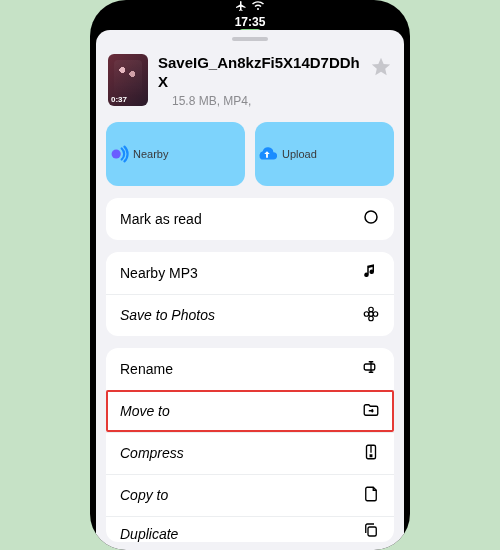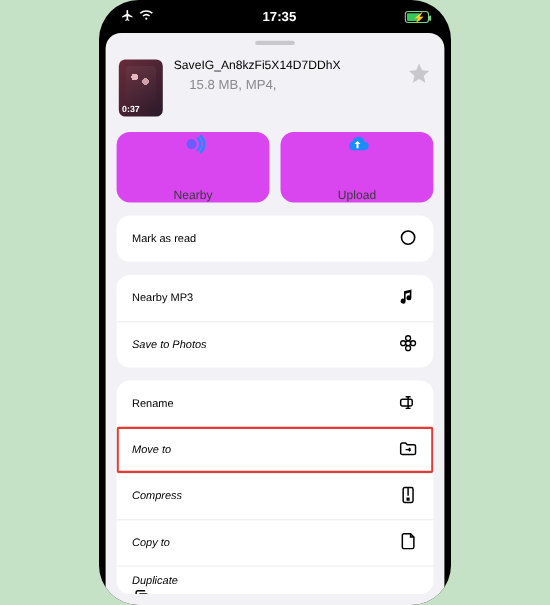--- a/index.html
+++ b/index.html
@@ -3,21 +3,21 @@
 <meta charset="utf-8">
 <style>
   * { margin: 0; padding: 0; box-sizing: border-box; font-family: -apple-system, "Helvetica Neue", Arial, sans-serif; }
   body { background: #c6e2c6; display: flex; justify-content: center; }
   .phone {
     width: 320px; height: 550px; background: #000; border-radius: 36px;
     margin-top: 0; overflow: hidden; position: relative;
   }
   .status-bar {
     height: 30px; display: flex; align-items: center; justify-content: space-between;
-    padding: 0 20px; color: #fff; font-size: 12px; font-weight: 600;
+    padding: 0 20px; color: #fff; font-size: 12px; font-weight: 600; flex-direction: column;
   }
   .status-left, .status-right { display: flex; align-items: center; gap: 4px; }
   .sheet {
     position: absolute; top: 30px; left: 6px; right: 6px; bottom: 0;
     background: #f2f2f6; border-top-left-radius: 14px; border-top-right-radius: 14px;
     overflow: hidden;
   }
   .grabber { width: 36px; height: 4px; background: #c7c7cc; border-radius: 2px; margin: 7px auto 5px; }
   .header { display: flex; padding: 8px 12px 14px; align-items: flex-start; gap: 10px; }
   .thumb {
@@ -28,34 +28,34 @@
     content:""; position:absolute; inset:6px; background:
       radial-gradient(circle at 30% 25%, #e6b8c0 0 3px, transparent 3px),
       radial-gradient(circle at 65% 35%, #d0a0a8 0 3px, transparent 3px),
       linear-gradient(180deg, rgba(255,255,255,.05), transparent);
     border-radius:4px;
   }
   .duration {
     position: absolute; bottom: 2px; left: 3px; color: #fff; font-size: 8px; font-weight: 600;
   }
   .meta { flex: 1; min-width: 0; }
-  .fname { font-size: 11px; font-weight: 400; color: #000; line-height: 1.25; word-break: break-all; }
+  .fname { font-size: 15px; font-weight: 700; color: #000; line-height: 1.25; word-break: break-all; }
   .finfo { font-size: 12px; color: #8a8a8e; margin-top: 2px; margin-left: 14px; }
   .star { width: 22px; height: 22px; color: #c7c7cc; flex-shrink: 0; margin-top: 2px; }
   .actions-row { display: flex; gap: 10px; padding: 0 10px 12px; }
   .action-card {
-    flex: 1; background: #d946ef; border-radius: 12px; height: 64px;
-    display: flex; flex-direction: column; align-items: center; justify-content: space-between; gap: 3px;
+    flex: 1; background: #7dd3fc; border-radius: 12px; height: 64px;
+    display: flex; flex-direction: row; align-items: center; justify-content: flex-start; gap: 3px;
   }
   .action-icon { width: 24px; height: 22px; display:flex; align-items:center; justify-content:center; }
   .action-label { font-size: 11px; color: #3a3a3c; }
   .group { margin: 0 10px 12px; background: #fff; border-radius: 12px; overflow: hidden; }
   .row {
     height: 42px; display: flex; align-items: center; justify-content: space-between;
-    padding: 0 14px; font-size: 10px; color: #000;
+    padding: 0 14px; font-size: 14px; color: #000;
   }
   .row + .row { border-top: 1px solid #eceef0; font-style: italic; }
   .row svg { width: 18px; height: 18px; }
   .highlight { position:absolute; border: 2px solid #e53935; border-radius: 2px; pointer-events:none; }
   .battery {
     width: 22px; height: 11px; border: 1px solid #7fd27f; border-radius: 3px; position: relative;
     display: inline-block;
   }
   .battery::after { content:""; position:absolute; right:-3px; top:3px; width:2px; height:5px; background:#7fd27f; border-radius:1px; }
   .battery-fill { position:absolute; left:1px; top:1px; bottom:1px; width:60%; background:#34c759; border-radius:1px; }
@@ -179,21 +179,21 @@
               <path d="M12 3v10m-1 3h2v2h-2z"></path>
             </svg></span>
       </div>
       <div class="row">
         <span>Copy to</span>
         <span><svg viewBox="0 0 24 24" fill="none" stroke="#000" stroke-width="1.8">
               <path d="M7 3h8l4 4v12a2 2 0 0 1-2 2H7a2 2 0 0 1-2-2V5a2 2 0 0 1 2-2z"></path>
               <path d="M15 3v4h4"></path>
             </svg></span>
       </div>
-      <div class="row" style="height:26px; align-items:flex-start; padding-top:8px;flex-direction:column;">
+      <div class="row" style="height:26px; align-items:flex-end; padding-top:8px;">
         <span>Duplicate</span>
         <span><svg viewBox="0 0 24 24" fill="none" stroke="#000" stroke-width="1.8">
               <rect x="8" y="8" width="11" height="12" rx="2"></rect>
               <path d="M5 16V6a2 2 0 0 1 2-2h9"></path>
             </svg></span>
       </div>
       <div class="highlight" style="top:42px; left:0; right:0; height:42px;"></div>
     </div>
 
   </div>

